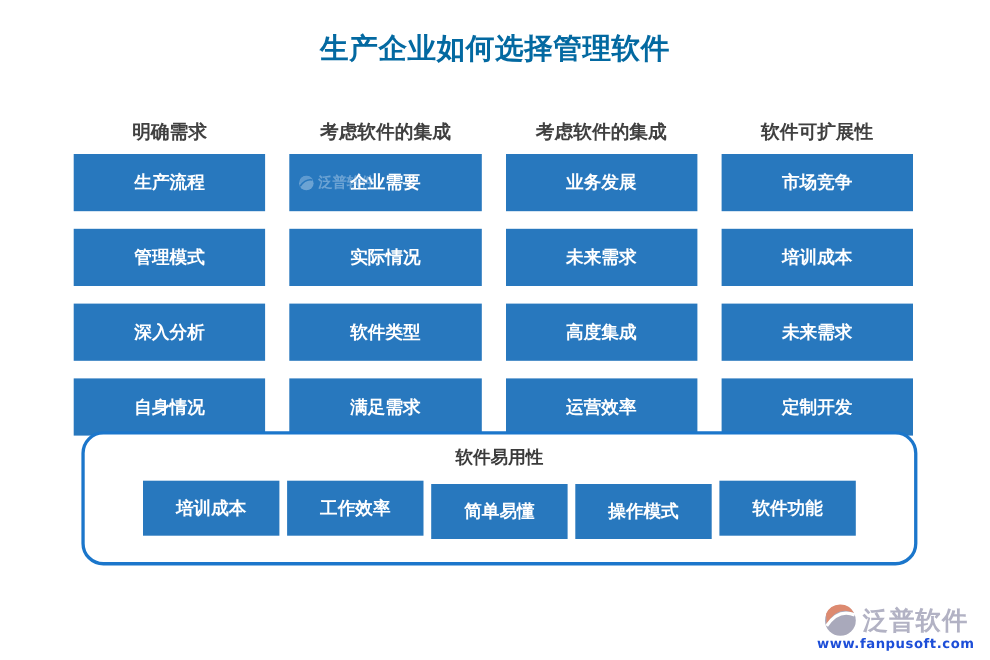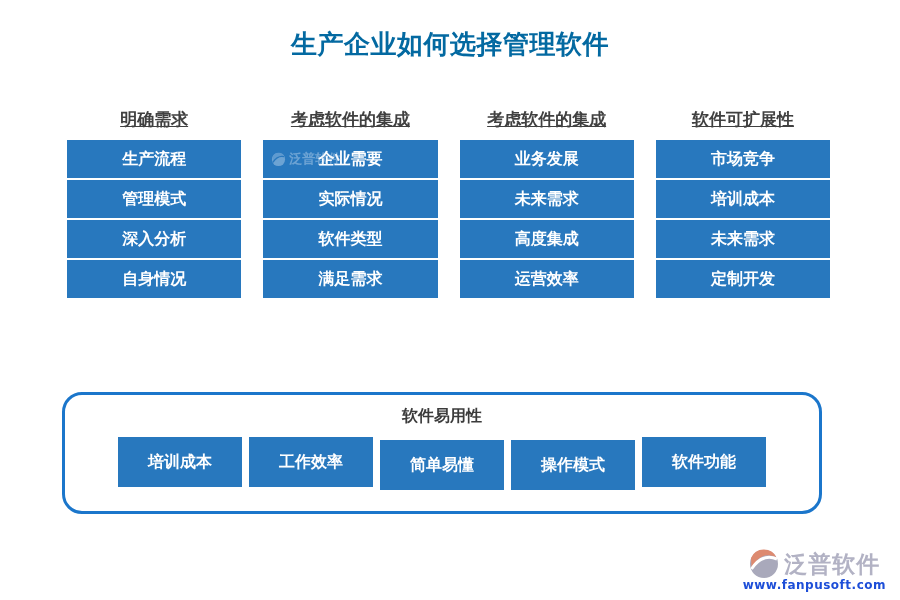--- a/index.html
+++ b/index.html
@@ -12,35 +12,35 @@
     text-align:center; font-size:26px; font-weight:bold; color:#0369a1;
     letter-spacing:0.5px;
   }
   .grid {
     position:absolute; left:67px; top:98px; width:763px;
     display:grid; grid-template-columns:repeat(4,1fr); column-gap:22px;
   }
   .col { display:flex; flex-direction:column; }
   .col-header {
     height:42px; display:flex; align-items:center; justify-content:center;
-    font-size:17px; font-weight:bold; color:#404040;text-decoration:underline;
+    font-size:17px; font-weight:bold; color:#404040;
   }
   .flow-box {
-    position:relative; height:38px; margin-bottom:2px;
+    position:relative; height:52px; margin-bottom:16px;
     background:#2878be; color:#ffffff;
     font-size:16px; font-weight:bold;
     display:flex; align-items:center; justify-content:center;
   }
   .box-watermark {
     position:absolute; left:8px; top:50%; transform:translateY(-50%);
     display:flex; align-items:center; gap:3px; opacity:0.38; pointer-events:none;
   }
   .box-watermark .wm-text { font-size:13px; font-weight:bold; color:#dce9f7; }
   .panel {
-    position:absolute; left:62px; top:392px; width:760px; height:122px;
+    position:absolute; left:74px; top:392px; width:760px; height:122px;
     border:3px solid #1b76cb; border-radius:20px; box-sizing:border-box;
     background:#ffffff;
   }
   .panel-title {
     margin-top:11px; text-align:center;
     font-size:16px; font-weight:bold; color:#3b3b3b;
   }
   .panel-row {
     display:flex; justify-content:center; gap:7px; margin-top:10px;text-align:right;
   }

